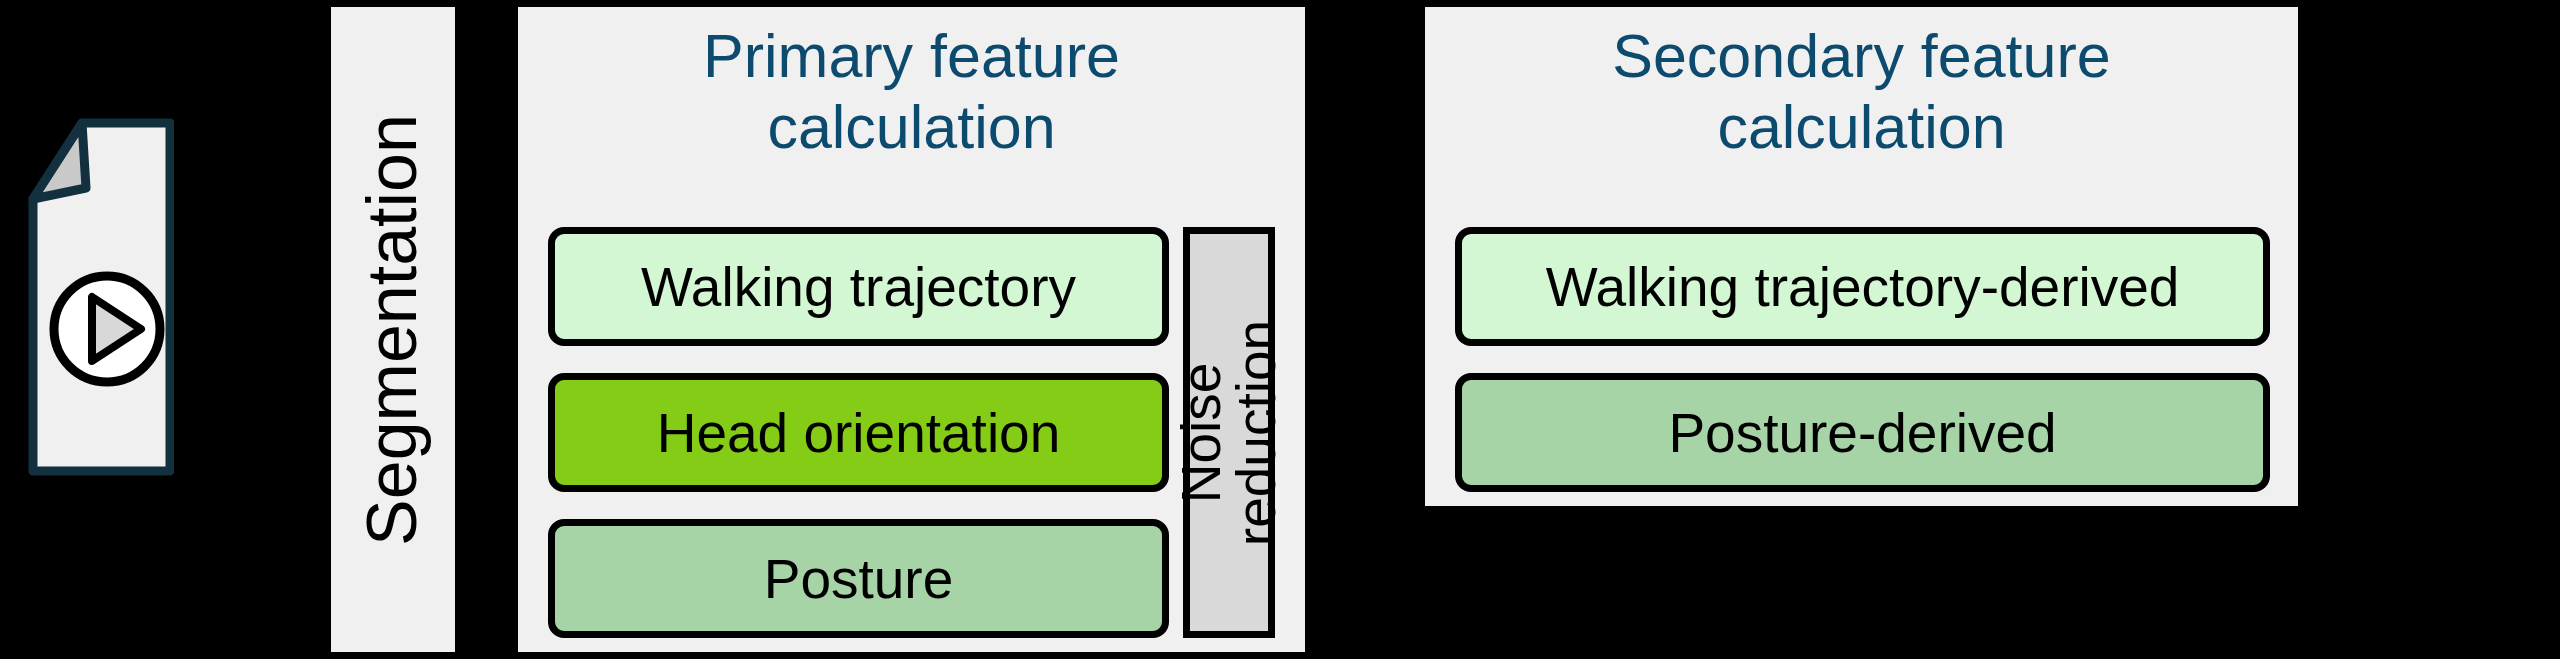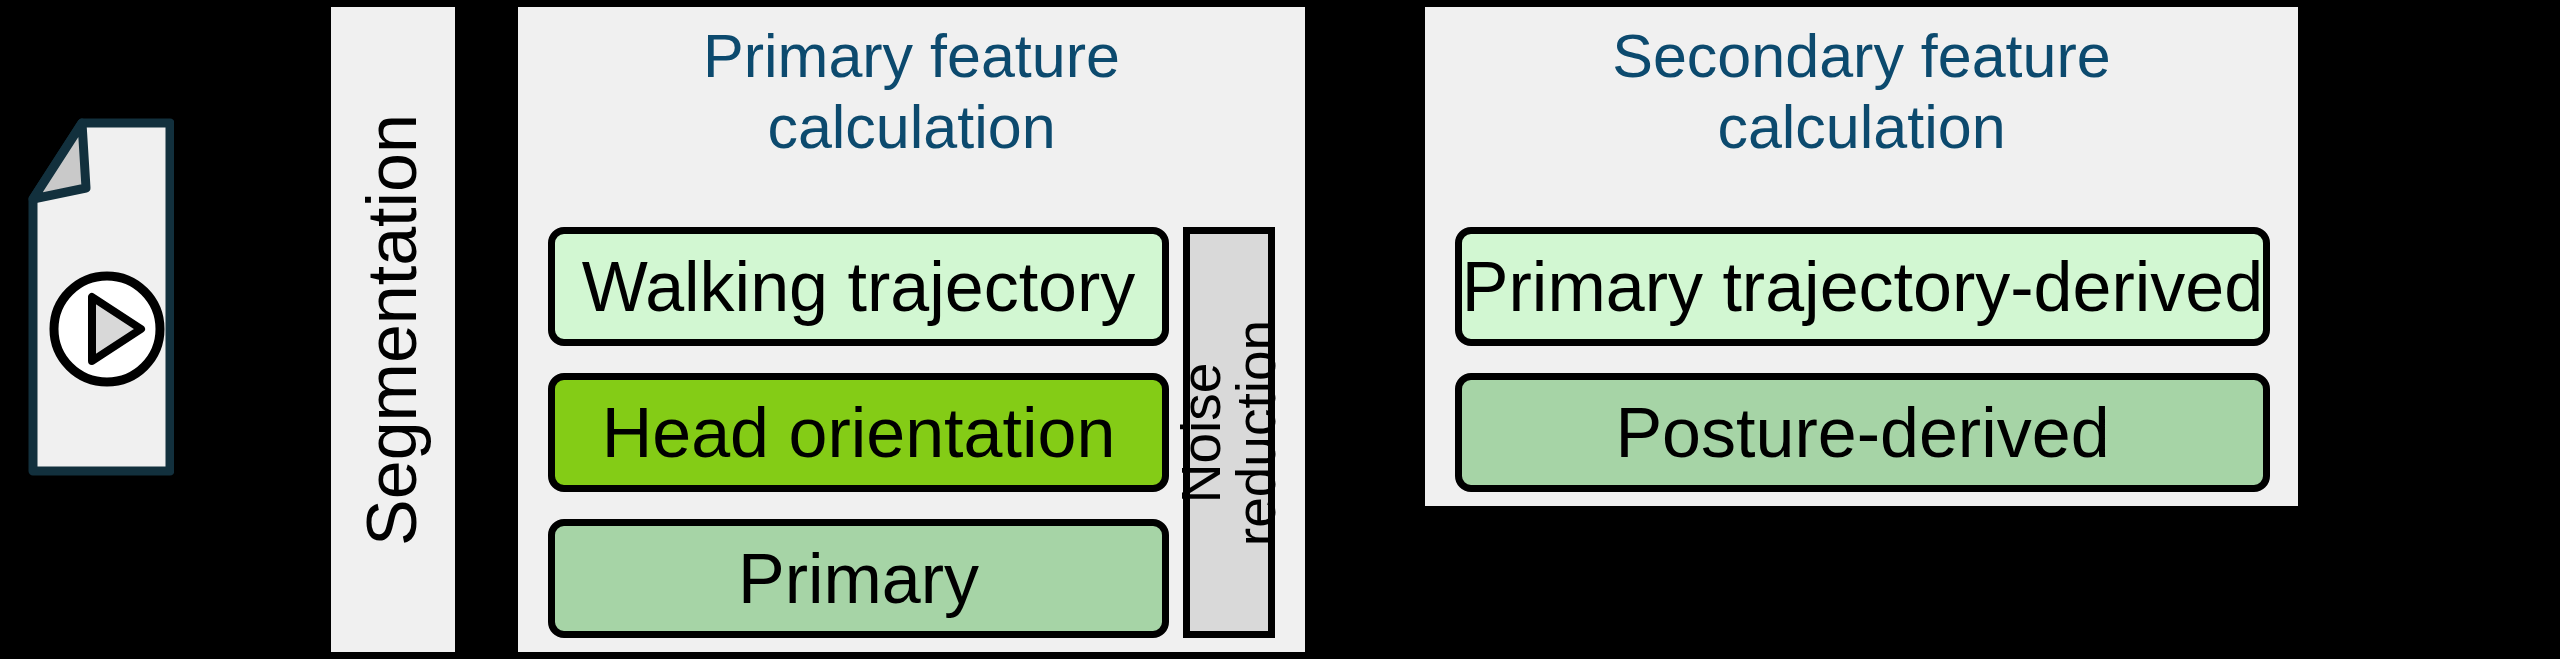--- a/index.html
+++ b/index.html
@@ -97,21 +97,21 @@
   .panel-secondary .rows { width: 815px; }
 
   .feature-box {
     box-sizing: border-box;
     border: 7px solid #000000;
     border-radius: 16px;
     height: 119px;
     display: flex;
     align-items: center;
     justify-content: center;
-    font-size: 70px;
+    font-size: 55px;
     color: #000000;
     white-space: nowrap;
   }
   .fb-walk  { background: #d2f7d2; }
   .fb-head  { background: #84cc16; }
   .fb-post  { background: #a6d4a6; }
 
   
   .noise-box {
     position: absolute;
@@ -158,32 +158,32 @@
     <div class="vlabel">Segmentation</div>
   </div>
 
   <div class="panel panel-primary">
     <div class="panel-title">Primary feature
 calculation</div>
 
     <div class="rows">
       <div class="feature-box fb-walk">Walking trajectory</div>
       <div class="feature-box fb-head">Head orientation</div>
-      <div class="feature-box fb-post">Primary</div>
+      <div class="feature-box fb-post">Posture</div>
     </div>
 
     <div class="noise-box">
       <div class="noise-label">Noise
 reduction</div>
     </div>
   </div>
 
   <div class="panel panel-secondary">
     <div class="panel-title">Secondary feature
 calculation</div>
 
     <div class="rows">
-      <div class="feature-box fb-walk">Primary trajectory-derived</div>
+      <div class="feature-box fb-walk">Walking trajectory-derived</div>
       <div class="feature-box fb-post">Posture-derived</div>
     </div>
   </div>
 
 </div>
 
 </body></html>

